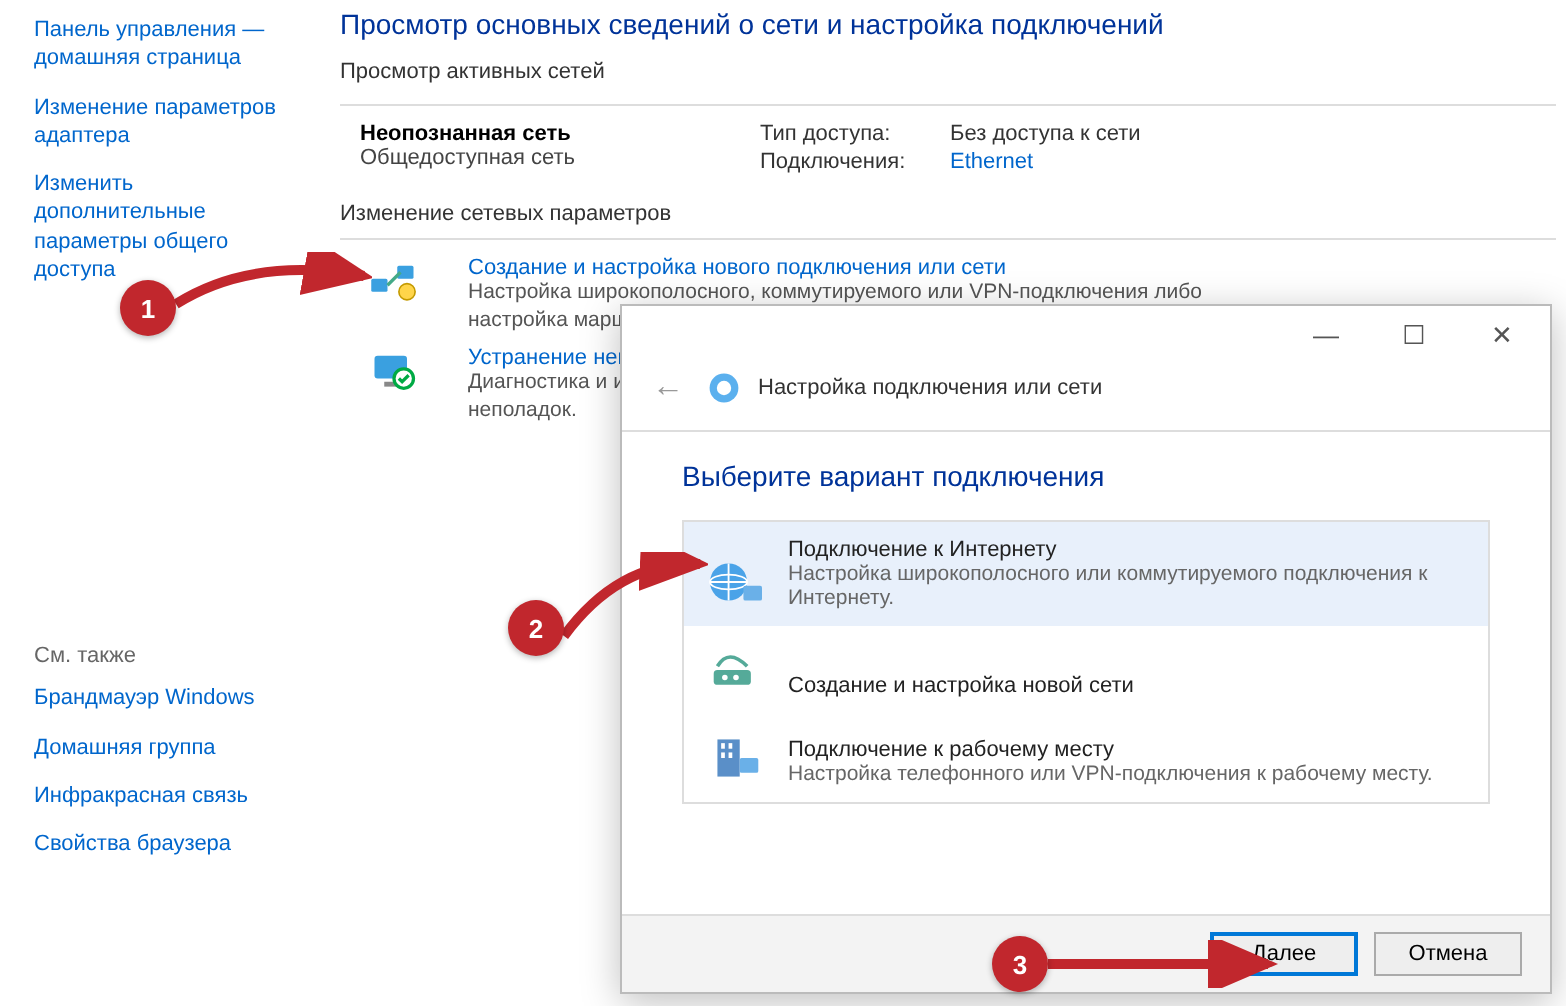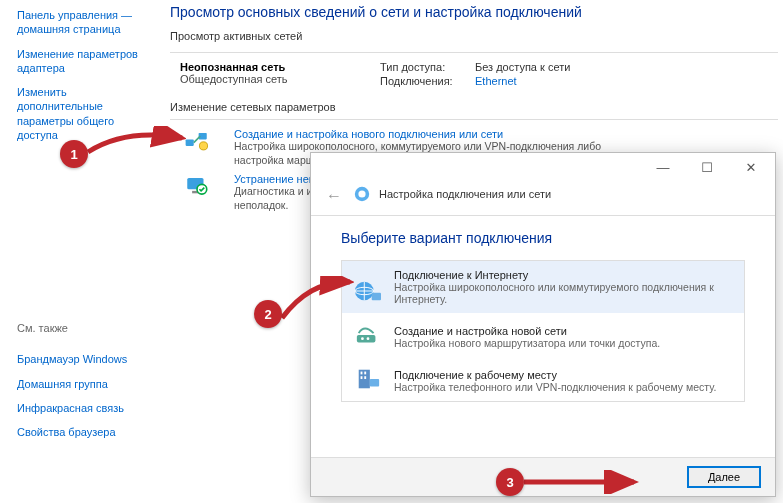--- a/index.html
+++ b/index.html
@@ -19,21 +19,21 @@
     width: 783px; height: 403px;
     display: flex;
     background: #fff;
   }
   .sidebar {
     width: 155px;
     padding: 8px 8px 8px 12px;
     font-size: 11px;
   }
   .sidebar .link { color: #0066cc; cursor: pointer; line-height: 1.3; margin-bottom: 10px; }
-  .sidebar .seealso-hdr { color: #666; margin-top: 180px; margin-bottom: 18px; }
+  .sidebar .seealso-hdr { color: #666; margin-top: 180px; margin-bottom: 8px; }
   .main {
     flex: 1;
     padding: 0 10px 0 10px;
     position: relative;
   }
   .main h1 {
     color: #003399;
     font-size: 14px;
     font-weight: normal;
     margin: 4px 0 10px 0;
@@ -268,21 +268,20 @@
         <div class="opt-icon">
           <svg viewBox="0 0 32 28">
               <rect x="4" y="14" width="20" height="8" rx="2" fill="#5a9"></rect>
               <circle cx="10" cy="18" r="1.5" fill="#fff"></circle>
               <circle cx="16" cy="18" r="1.5" fill="#fff"></circle>
               <path d="M6 12 q6 -10 16 0" stroke="#5a9" stroke-width="2" fill="none"></path>
             </svg>
         </div>
         <div class="opt-text">
           <div class="ot">Создание и настройка новой сети</div>
-          <div class="od">Настройка нового маршрутизатора или точки доступа.</div>
         </div>
       </div>
       <div class="option">
         <div class="opt-icon">
           <svg viewBox="0 0 32 28">
               <rect x="6" y="4" width="12" height="20" fill="#5a8fc8"></rect>
               <rect x="8" y="6" width="2" height="3" fill="#fff"></rect>
               <rect x="12" y="6" width="2" height="3" fill="#fff"></rect>
               <rect x="8" y="11" width="2" height="3" fill="#fff"></rect>
               <rect x="12" y="11" width="2" height="3" fill="#fff"></rect>
@@ -291,20 +290,21 @@
         </div>
         <div class="opt-text">
           <div class="ot">Подключение к рабочему месту</div>
           <div class="od">Настройка телефонного или VPN-подключения к рабочему месту.</div>
         </div>
       </div>
     </div>
   </div>
   <div class="dlg-footer">
     <div class="btn default">Далее</div>
+    <div class="btn">Отмена</div>
   </div>
 </div>
 
 <div class="badge" style="left:60px; top:140px;">1</div>
 <svg class="arrow" style="left:86px; top:126px;" width="100" height="34">
   <defs>
       <marker id="ah1" markerWidth="8" markerHeight="8" refX="6" refY="3" orient="auto">
         <path d="M0,0 L7,3 L0,6 Z" fill="#c1272d"></path>
       </marker>
     </defs>

